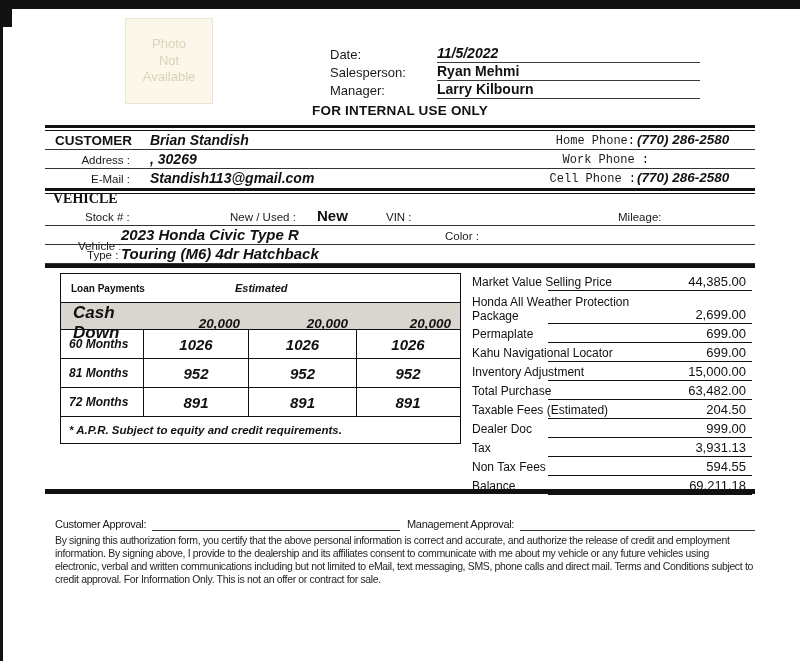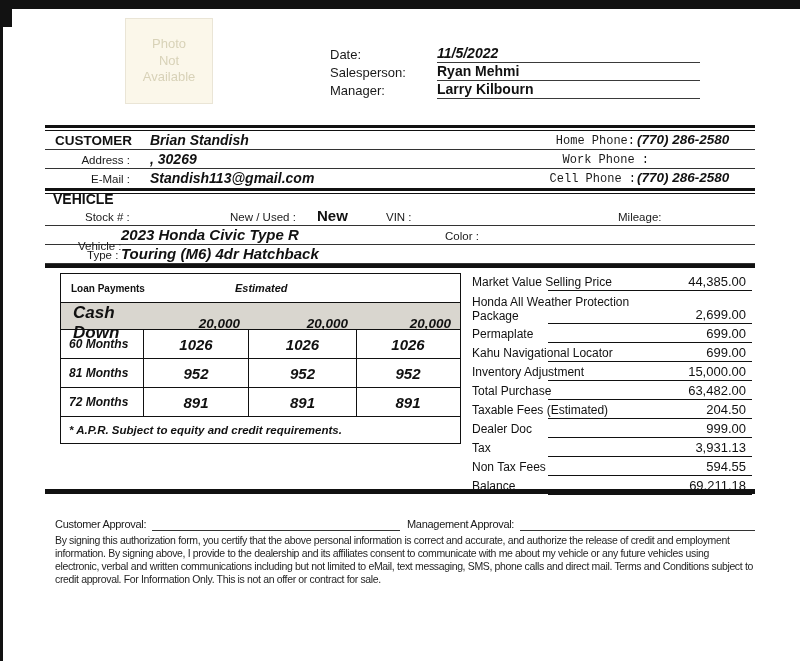--- a/index.html
+++ b/index.html
@@ -43,21 +43,21 @@
   .c-row { position:relative; height:19px; border-bottom:1px solid #333; }
   .c-row.last { border-bottom:none; }
   .c-sec-label { position:absolute; left:10px; top:2px; font-weight:bold; font-size:13.5px; }
   .c-sub-label { position:absolute; left:0; top:4px; width:85px; text-align:right; font-size:11.5px; color:#1a1a1a; }
   .c-value { position:absolute; left:105px; top:1px; font-weight:bold; font-style:italic; font-size:14px; }
   .c-rlabel { position:absolute; right:120px; top:3px; font-size:12px; color:#1a1a1a;font-family:Liberation Mono, monospace; }
   .c-rvalue { position:absolute; right:14px; top:1px; width:104px; font-weight:bold; font-style:italic; font-size:13.5px; white-space:nowrap; }
 
   
   .sec-vehicle { position:absolute; left:45px; top:190px; width:710px; }
-  .v-head { height:17px; }
+  .v-head { height:17px;font-family:Liberation Serif, serif; }
   .v-sec-label { position:absolute; left:8px; top:1px; font-weight:bold; font-size:14px; }
   .v-row { position:relative; height:19px; border-bottom:1px solid #333; }
   .v-lbl { position:absolute; top:4px; font-size:11.5px; color:#1a1a1a; }
   .v-val { position:absolute; top:0; font-weight:bold; font-size:15px; }
   .v-val.it { font-style:italic; }
 
   
   .loan-table { position:absolute; left:60px; top:273px; width:401px; border:1.5px solid #111; background:#fff; }
   .lt-header { display:flex; align-items:center; height:29px; border-bottom:1.5px solid #111; }
   .lt-title { font-weight:bold; font-size:10px; padding-left:10px; }
@@ -114,20 +114,21 @@
   </div>
   <div class="hdr-row" style="top:63px;">
     <span class="hdr-label">Salesperson:</span>
     <span class="hdr-value">Ryan Mehmi</span>
   </div>
   <div class="hdr-row" style="top:81px;">
     <span class="hdr-label">Manager:</span>
     <span class="hdr-value">Larry Kilbourn</span>
   </div>
 
+  <div class="internal-use">FOR INTERNAL USE ONLY</div>
 
   <div class="sec-customer">
     <div class="dbl-line"></div>
     <div class="c-row">
       <span class="c-sec-label">CUSTOMER</span>
       <span class="c-value">Brian Standish</span>
       <span class="c-rlabel">Home Phone:</span>
       <span class="c-rvalue">(770) 286-2580</span>
     </div>
     <div class="c-row">

